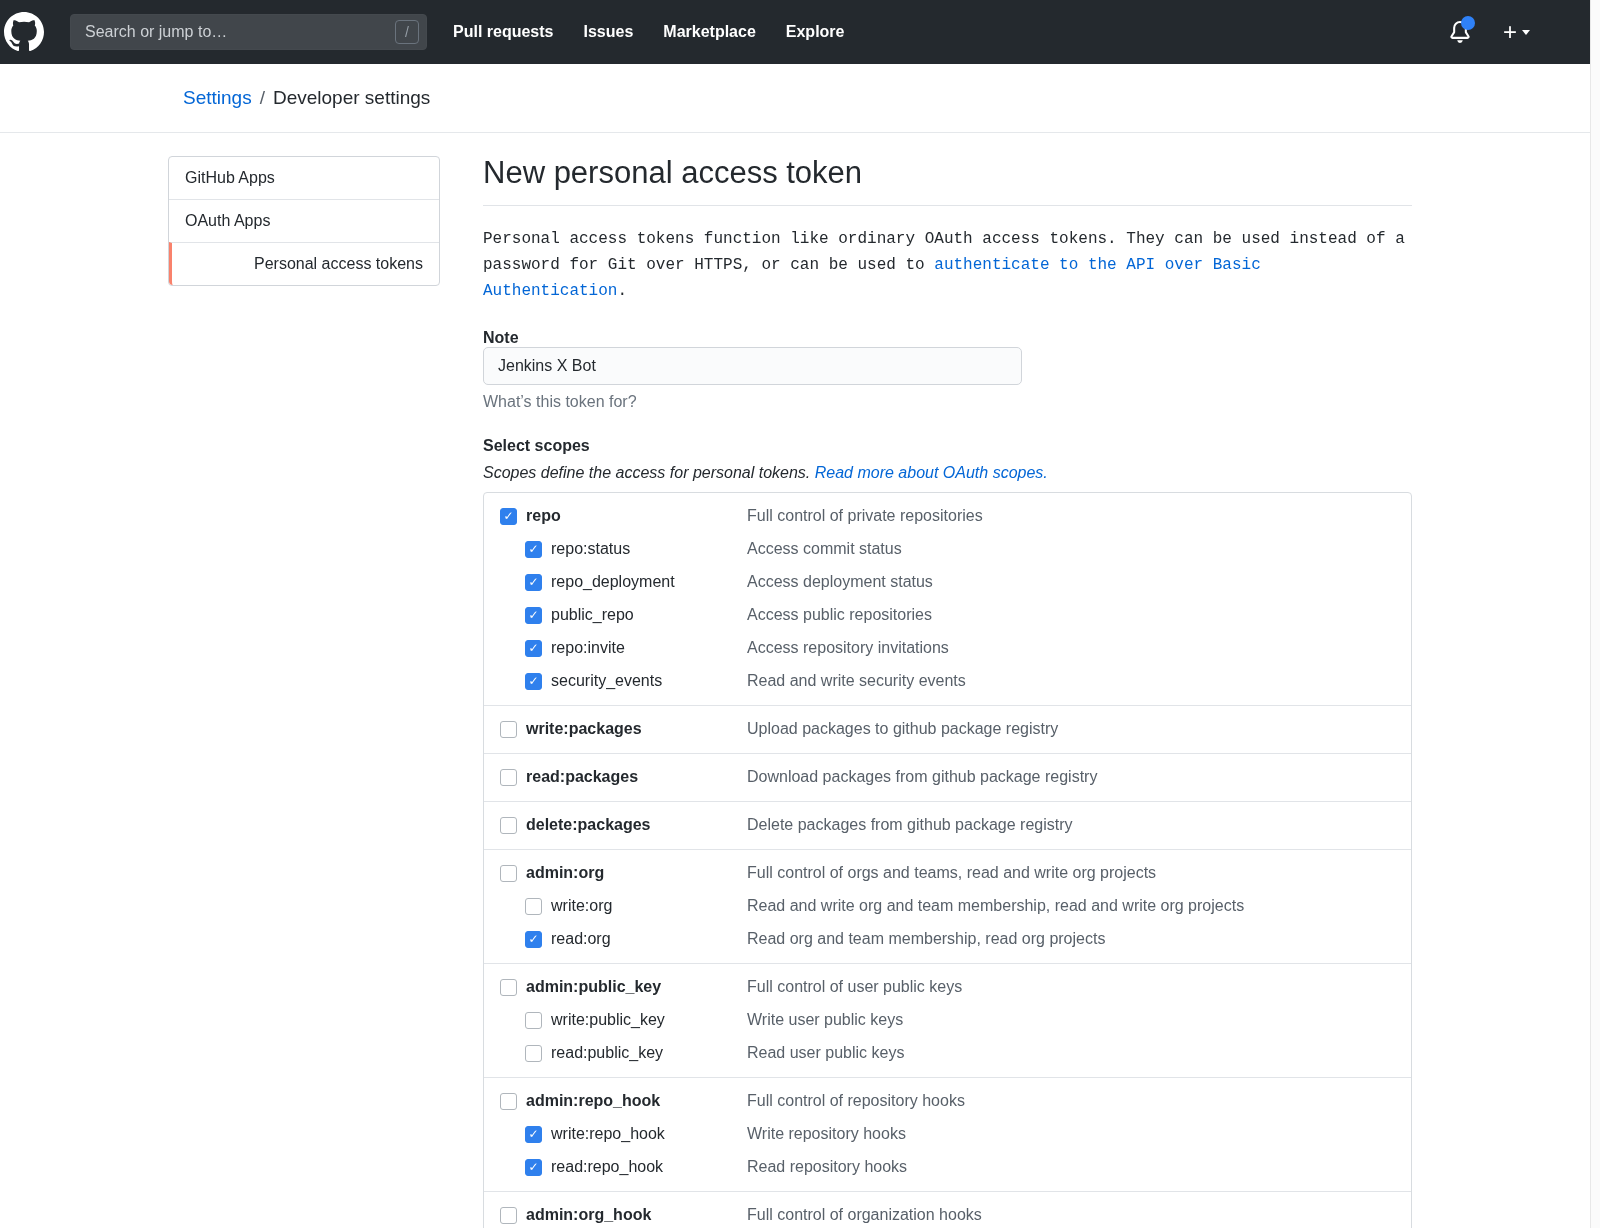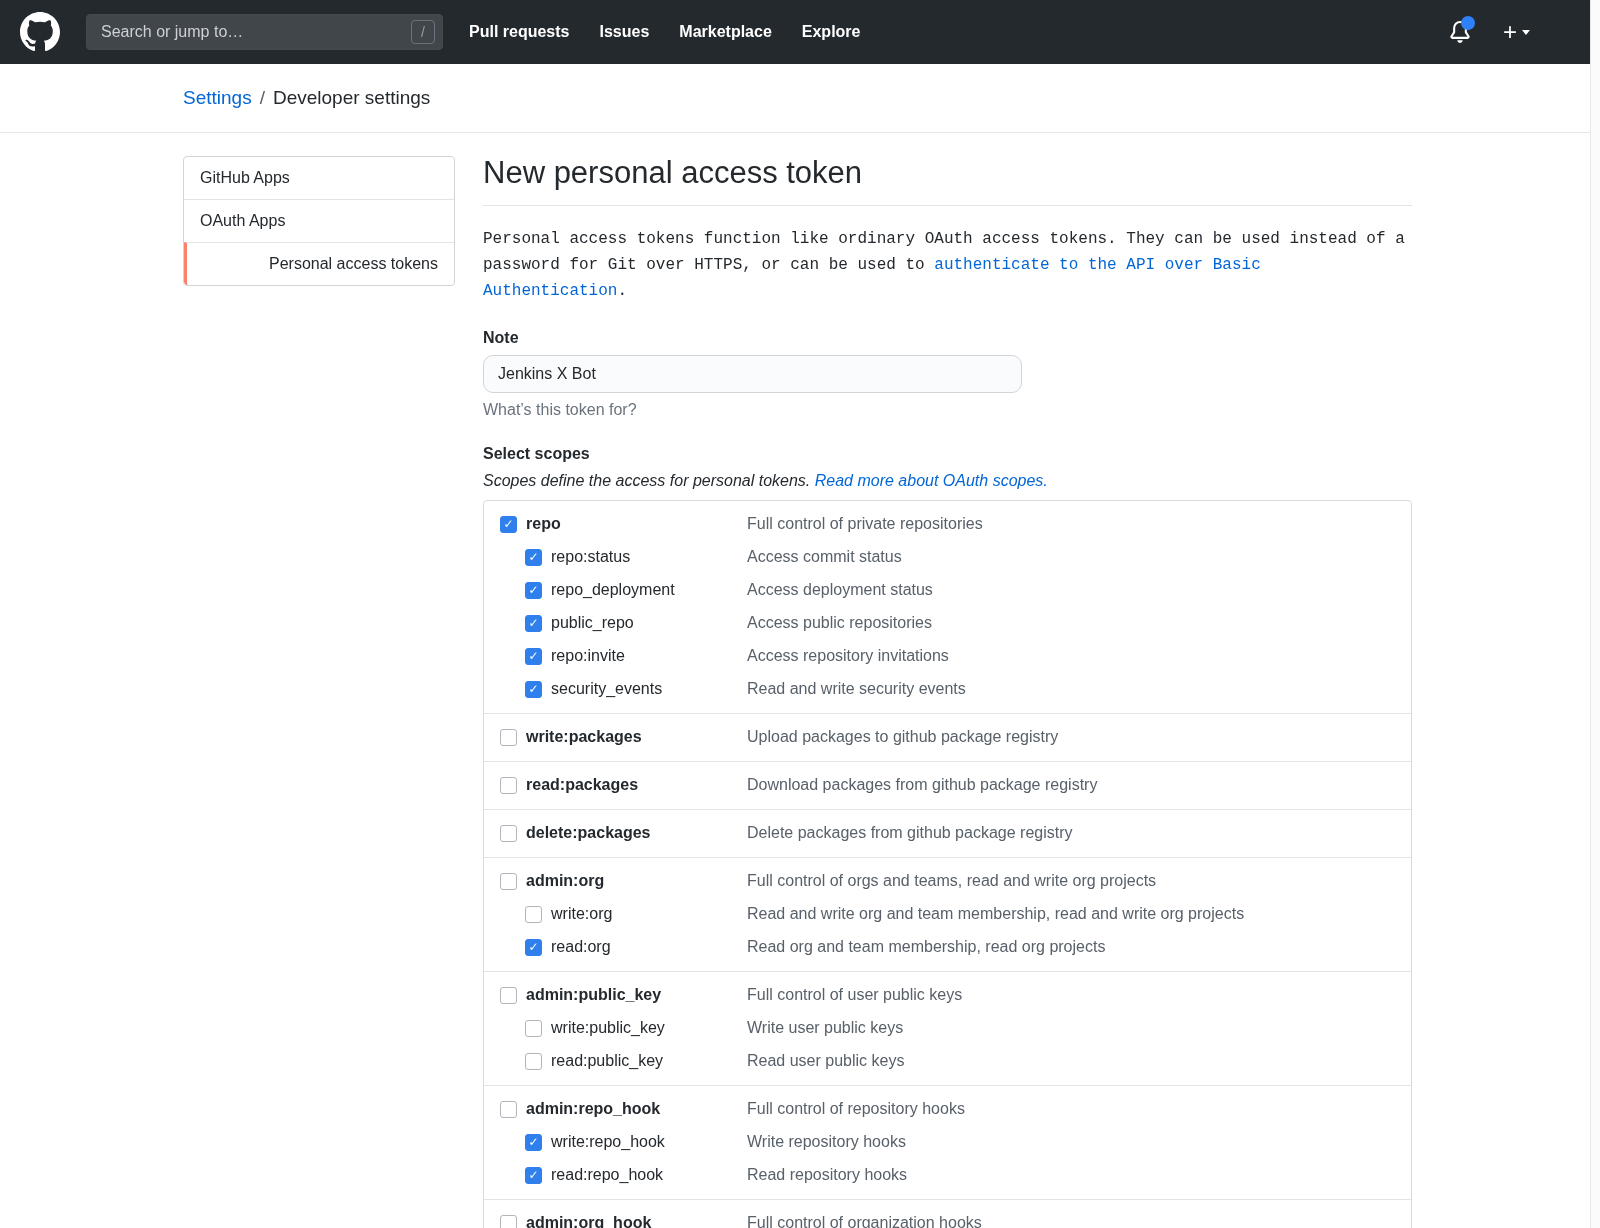--- a/index.html
+++ b/index.html
@@ -1,20 +1,20 @@
 <!DOCTYPE html>
 <html><head>
 <meta charset="utf-8">
 <style>
   * { margin:0; padding:0; box-sizing:border-box; }
   html,body { width:1600px; height:1228px; overflow:hidden; background:#fff;
     font-family:"Liberation Sans","DejaVu Sans",sans-serif; color:#24292e; }
 
   
-  .header { height:64px; background:#24292e; display:flex; align-items:center; padding:0 70px 0 20px; position:relative; }
+  .header { height:64px; background:#24292e; display:flex; align-items:center; padding:0 70px 0 4px; position:relative; }
   .gh-logo { width:40px; height:40px; color:#fff; margin-right:26px; flex:none; }
   .search-box { position:relative; width:357px; height:36px; margin-right:26px; flex:none; }
   .search-input { width:100%; height:100%; background:#41464b; border:1px solid #44494e; border-radius:4px;
     color:#cdd1d5; font-size:16px; padding:0 40px 0 14px; outline:none; font-family:inherit; }
   .search-input::placeholder { color:#cdd1d5; opacity:1; }
   .slash-hint { position:absolute; right:8px; top:6px; width:24px; height:24px; border:1px solid #6a737d;
     border-radius:4px; color:#959da5; font-size:14px; display:flex; align-items:center; justify-content:center; }
   .top-nav { display:flex; gap:30px; align-items:center; }
   .top-nav .nav-item { color:#fff; font-weight:700; font-size:16px; cursor:pointer; white-space:nowrap; }
   .header-spacer { flex:1; }
@@ -29,35 +29,35 @@
   .scrollbar-track { position:fixed; top:0; right:0; width:10px; height:1228px; background:#fbfbfb; border-left:1px solid #e8e8e8; z-index:50; }
 
   
   .breadcrumb-bar { height:69px; border-bottom:1px solid #e5e8eb; display:flex; align-items:center; padding-left:183px; background:#fff; }
   .breadcrumb { font-size:19px; }
   .breadcrumb a.crumb-link { color:#0366d6; text-decoration:none; cursor:pointer; }
   .crumb-sep { color:#586069; margin:0 8px; }
 
   
   .content { position:relative; }
-  .sidebar { position:absolute; left:183px; top:23px; width:272px; background:#fff;
+  .sidebar { position:absolute; left:168px; top:23px; width:272px; background:#fff;
     border:1px solid #d1d5da; border-radius:4px; }
   .side-item { padding:12px 16px; font-size:16px; cursor:pointer; color:#24292e; }
   .side-item + .side-item { border-top:1px solid #e1e4e8; }
   .side-item.active { border-left:3px solid #f9826c; padding-left:22px;text-align:right; }
   .side-item:first-child { border-radius:4px 4px 0 0; }
   .side-item:last-child { border-radius:0 0 4px 4px; }
 
   .main { position:absolute; left:483px; top:20px; width:929px; }
   .page-title { font-size:31px; font-weight:400; line-height:40px; padding-bottom:12px; border-bottom:1px solid #e1e4e8; }
   .intro { margin-top:20px; font-size:16px; line-height:26px; color:#24292e;font-family:Liberation Mono, monospace; }
   a.inline-link { color:#0366d6; text-decoration:none; cursor:pointer; }
 
   .field-label { margin-top:25px; font-size:16px; font-weight:700; }
-  .note-input { margin-top:8px; width:539px; height:38px; border:1px solid #d1d5da; border-radius:10px;
+  .note-input { width:539px; height:38px; border:1px solid #d1d5da; border-radius:5px;
     background:#fafbfc; font-size:16px; color:#24292e; padding:0 14px; outline:none; font-family:inherit; display:block; }
   .field-help { margin-top:8px; font-size:16px; color:#6a737d; }
 
   .scopes-heading { margin-top:26px; font-size:16px; font-weight:700; }
   .scopes-desc { margin-top:9px; font-size:16px;font-style:italic; }
 
   
   .scopes-box { margin-top:10px; border:1px solid #d8dce0; border-radius:4px; background:#fff; }
   .scope-group { padding:6px 16px 8px; }
   .scope-group + .scope-group { border-top:1px solid #e1e4e8; }

